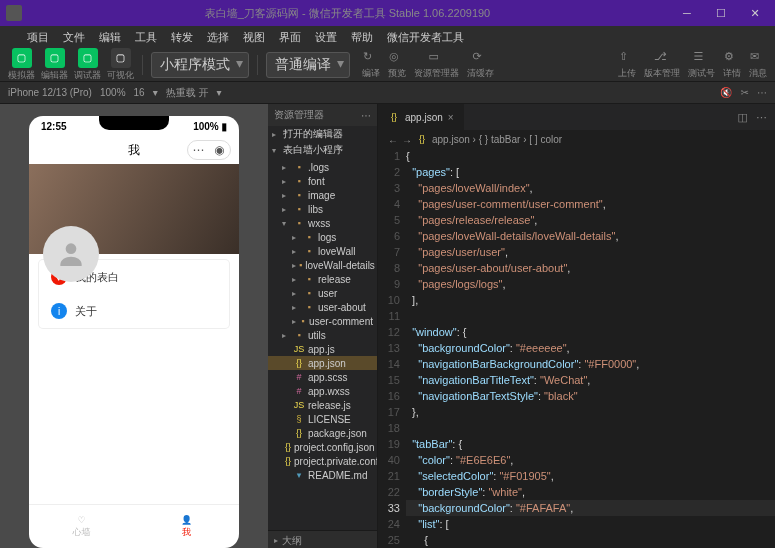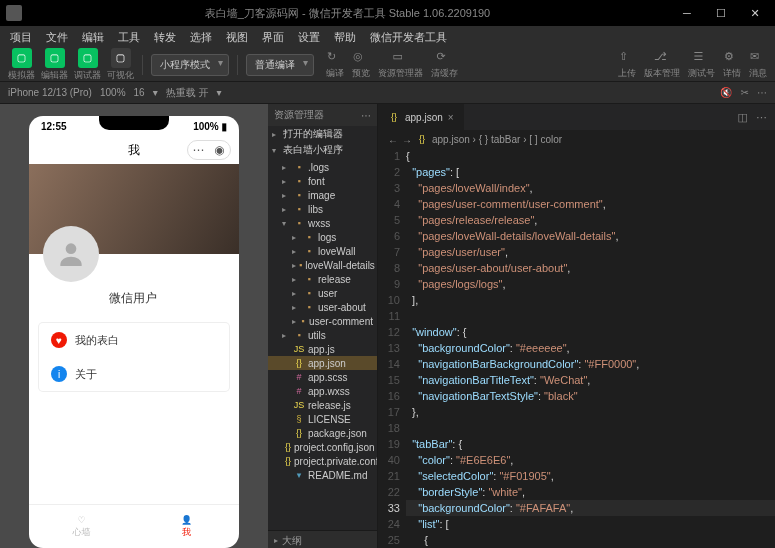--- a/index.html
+++ b/index.html
@@ -1,31 +1,31 @@
 <!DOCTYPE html>
 <html><head>
 <meta charset="utf-8">
 <style>
 *{margin:0;padding:0;box-sizing:border-box;font-family:-apple-system,"Microsoft YaHei",sans-serif}
 body{background:#1e1e1e;color:#ccc;font-size:11px;overflow:hidden;width:775px;height:548px}
-.titlebar{height:24px;background:#000000;display:flex;align-items:center;padding:13px 6px;justify-content:space-between}
+.titlebar{height:24px;background:#4c1d95;display:flex;align-items:center;padding:13px 6px;justify-content:space-between}
 .titlebar-left{display:flex;align-items:center;gap:4px}
 .titlebar-icon{width:16px;height:16px;background:#555;border-radius:2px}
 .titlebar-center{color:#888;font-size:11px}
 .titlebar-right{display:flex;gap:6px}
 .win-btn{width:28px;height:22px;display:flex;align-items:center;justify-content:center;color:#ccc;cursor:pointer}
-.menubar{height:22px;background:#2d2d2d;display:flex;align-items:center;padding:0 4px;gap:2px}
+.menubar{height:22px;background:#2d2d2d;display:flex;align-items:center;padding:0 21px;gap:2px}
 .menu-item{padding:2px 6px;color:#ccc;cursor:pointer;font-size:11px}
 .toolbar{height:34px;background:#2d2d2d;display:flex;align-items:center;padding:0 8px;gap:6px;border-bottom:1px solid #1a1a1a}
 .tool-group{display:flex;flex-direction:column;align-items:center;gap:1px}
 .tool-btn{width:20px;height:20px;background:#07c160;border-radius:3px;display:flex;align-items:center;justify-content:center;color:#fff;font-size:10px}
 .tool-btn.gray{background:#3c3c3c}
 .tool-label{font-size:9px;color:#888}
 .tool-sep{width:1px;height:20px;background:#444;margin:0 2px}
-.dropdown{background:#3c3c3c;color:#ccc;padding:3px 18px 3px 8px;border-radius:3px;font-size:10px;border:1px solid #555;position:relative}
+.dropdown{background:#3c3c3c;color:#ccc;padding:3px 18px 3px 8px;border-radius:3px;font-size:14px;border:1px solid #555;position:relative}
 .dropdown::after{content:"▾";position:absolute;right:5px;top:2px;color:#888}
 .toolbar-right{margin-left:auto;display:flex;gap:8px}
 .tool-icon-col{display:flex;flex-direction:column;align-items:center;gap:1px}
 .tool-icon{width:16px;height:16px;color:#888}
 .device-bar{height:22px;background:#2d2d2d;display:flex;align-items:center;padding:0 8px;gap:8px;font-size:10px;color:#999;border-bottom:1px solid #1a1a1a}
 .main{display:flex;height:446px}
 .simulator{width:268px;background:#4a4a4a;display:flex;align-items:flex-start;justify-content:center;padding-top:12px;position:relative}
 .phone{width:210px;height:432px;background:#fff;border-radius:14px;overflow:hidden;display:flex;flex-direction:column;position:relative}
 .statusbar{height:20px;display:flex;justify-content:space-between;align-items:center;padding:0 12px;font-size:10px;color:#000;font-weight:600}
 .notch{position:absolute;top:0;left:50%;transform:translateX(-50%);width:70px;height:14px;background:#000;border-radius:0 0 10px 10px}
@@ -190,21 +190,20 @@
         </div>
       </div>
       <div class="hero">
         <div class="avatar-big">
           <svg class="avatar-svg" viewBox="0 0 24 24">
               <circle cx="12" cy="8" r="4"></circle>
               <path d="M4 20c0-4 4-6 8-6s8 2 8 6v1H4z"></path>
             </svg>
         </div>
       </div>
-      <div class="username">微信用户</div>
       <div class="listcard" id="phonelist">
           <div class="listitem">
             <div class="li-icon" style="background:#f01905">♥</div>
             <span>我的表白</span>
           </div>
           <div class="listitem">
             <div class="li-icon" style="background:#1485ee">i</div>
             <span>关于</span>
           </div>
         </div>

